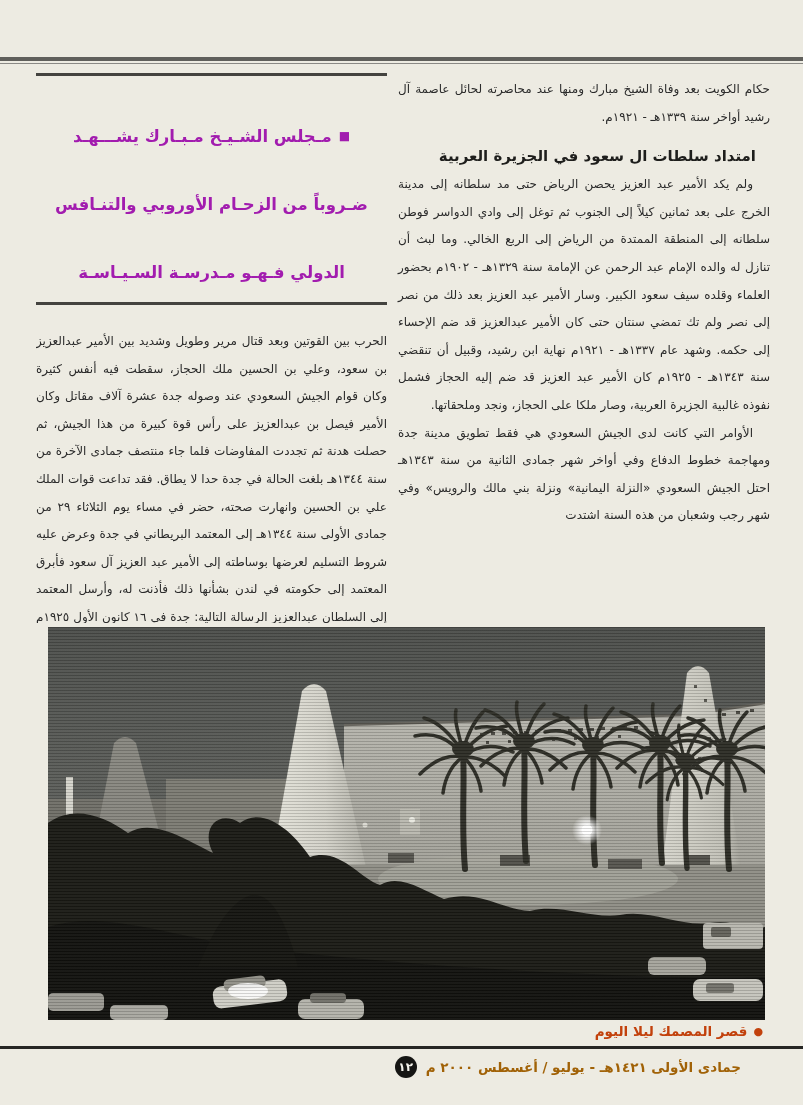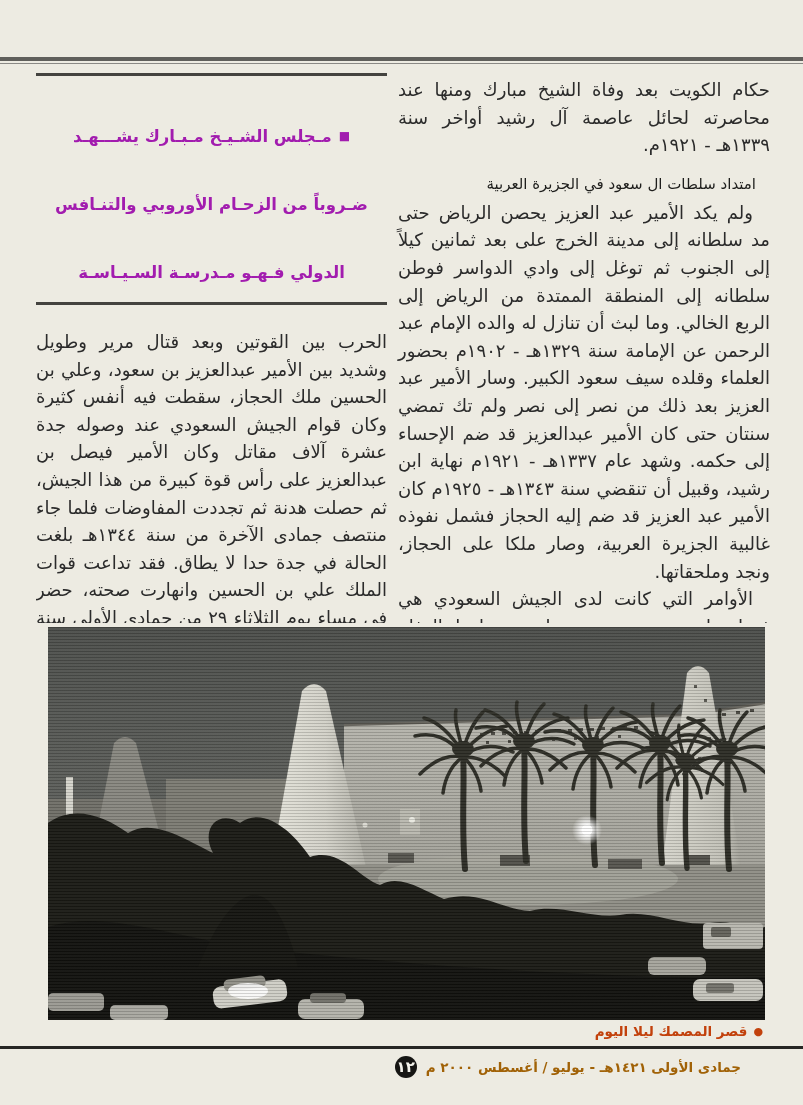--- a/index.html
+++ b/index.html
@@ -8,42 +8,42 @@
     background:#edebe2;color:#2b2b2b;
     font-family:"DejaVu Sans",sans-serif;direction:rtl;
   }
   .page{position:absolute;inset:0;overflow:hidden;}
   .rule-thick{position:absolute;top:57px;left:0;width:100%;height:4px;background:#605f5b;}
   .rule-thin{position:absolute;top:63px;left:0;width:100%;height:1px;background:#8a8985;}
 
   .content{position:absolute;top:70px;right:33px;left:36px;height:553px;display:flex;gap:11px;overflow:hidden;}
   .col-right{width:372px;flex:none;padding-top:6px;}
   .col-left{flex:1;min-width:0;}
-  .body-text{margin:0;font-size:18px;line-height:27.6px;text-align:justify;text-indent:17px;}
+  .body-text{margin:0;font-size:12px;line-height:27.6px;text-align:justify;text-indent:17px;}
   .no-indent{text-indent:0;}
-  .subhead{margin:12px 14px 6px 0;font-size:15px;font-weight:normal;color:#1e1e1c;}
+  .subhead{margin:12px 14px 6px 0;font-size:15px;font-weight:bold;color:#1e1e1c;}
   .subhead.first{margin-top:16px;}
 
   .headline-box{border-top:3px solid #44433f;border-bottom:3px solid #44433f;margin:3px 0 23px;padding:9px 2px 13px;}
   .hb-line{font-weight:bold;font-size:16.5px;line-height:33px;text-align:center;color:#a21caf;margin-top:35px;}
   .hb-bullet{font-size:12px;margin-left:7px;vertical-align:2px;}
 
   .photo{position:absolute;top:627px;left:48px;width:717px;height:393px;margin:0;background:#5d5f5b;}
   .photo svg{position:absolute;inset:0;width:100%;height:100%;display:block;}
   .scanlines{position:absolute;inset:0;pointer-events:none;
     background:repeating-linear-gradient(180deg, rgba(14,14,11,0.17) 0 1px, rgba(240,240,233,0.05) 1px 3px);}
 
   .caption{position:absolute;top:1023px;right:40px;font-weight:bold;font-size:13.5px;color:#c2410c;}
   .cap-bullet{font-size:11px;margin-left:6px;vertical-align:1px;}
 
   .footer-rule{position:absolute;top:1046px;left:0;width:100%;height:3px;background:#262624;}
   .footer{position:absolute;top:1056px;right:62px;display:flex;align-items:center;gap:9px;}
   .footer-date{font-weight:bold;font-size:13.5px;color:#a16207;}
   .page-badge{width:22px;height:22px;border-radius:50%;background:#151513;color:#f2f1ea;
-    font-size:15px;font-weight:bold;display:flex;align-items:center;justify-content:center;flex:none;}
+    font-size:12px;font-weight:bold;display:flex;align-items:center;justify-content:center;flex:none;}
 </style>
 </head>
 <body>
 
 <div class="page">
 
   <div class="rule-thick"></div>
   <div class="rule-thin"></div>
 
   <div class="content">

